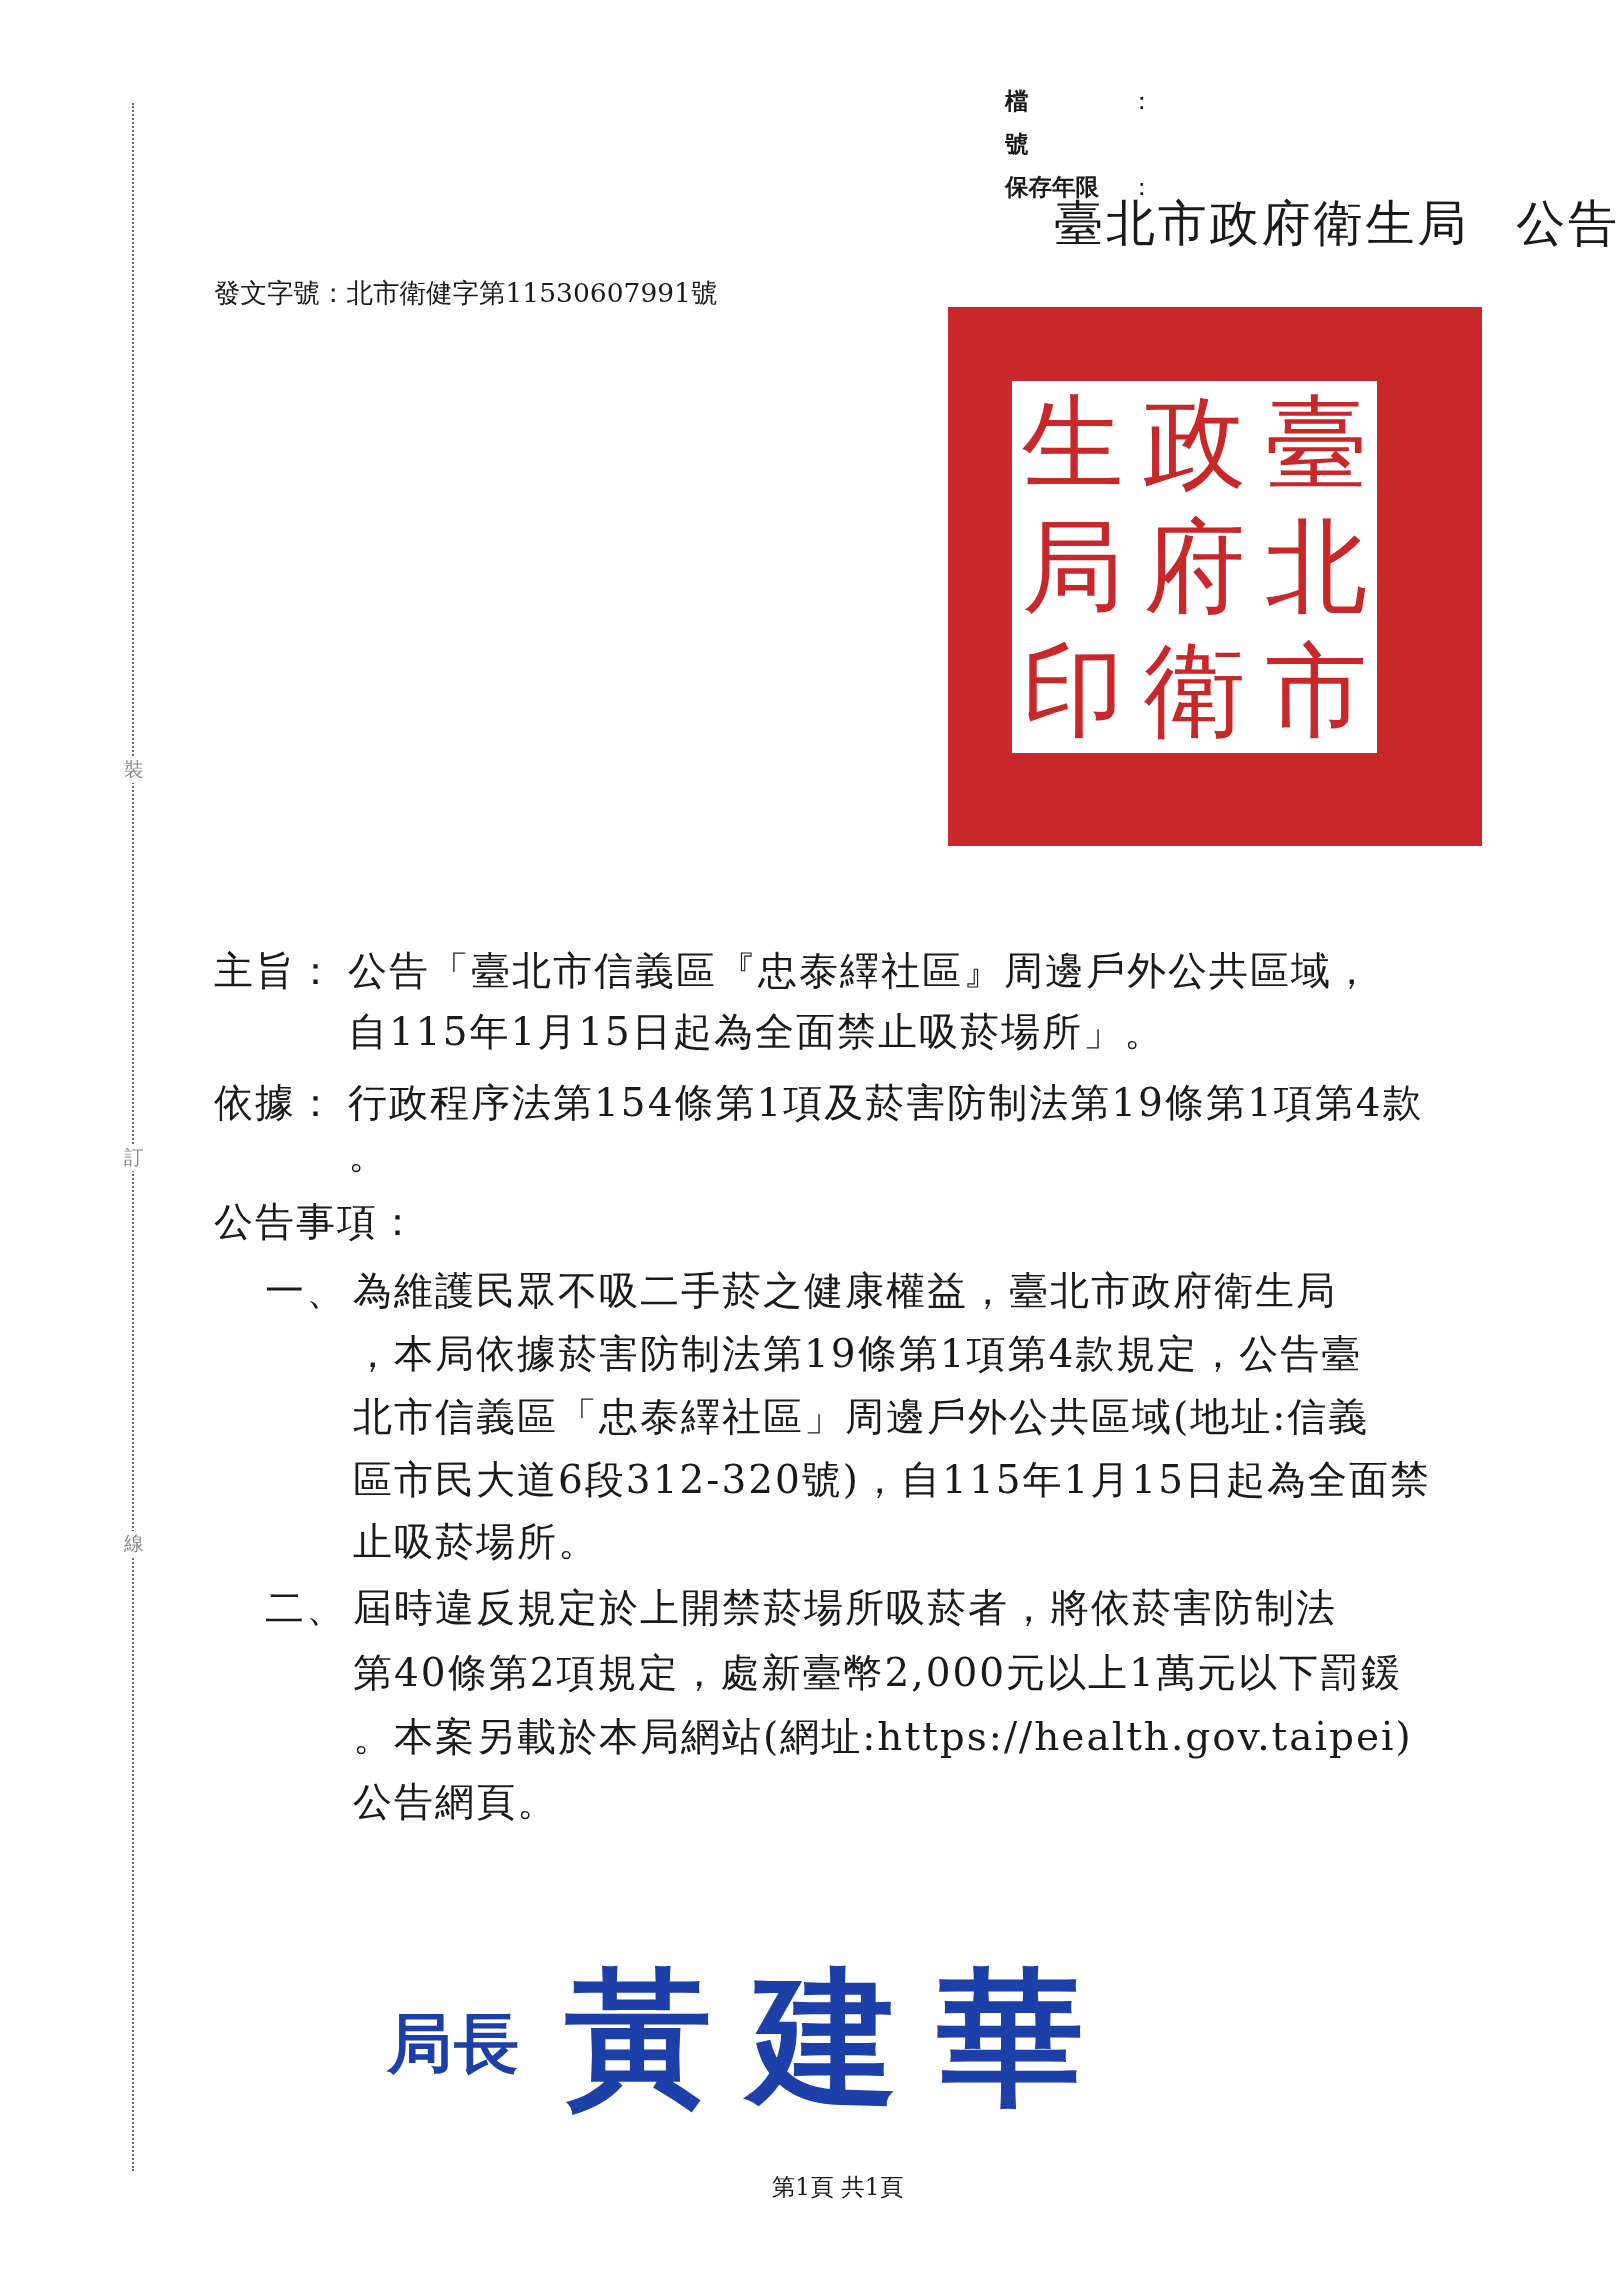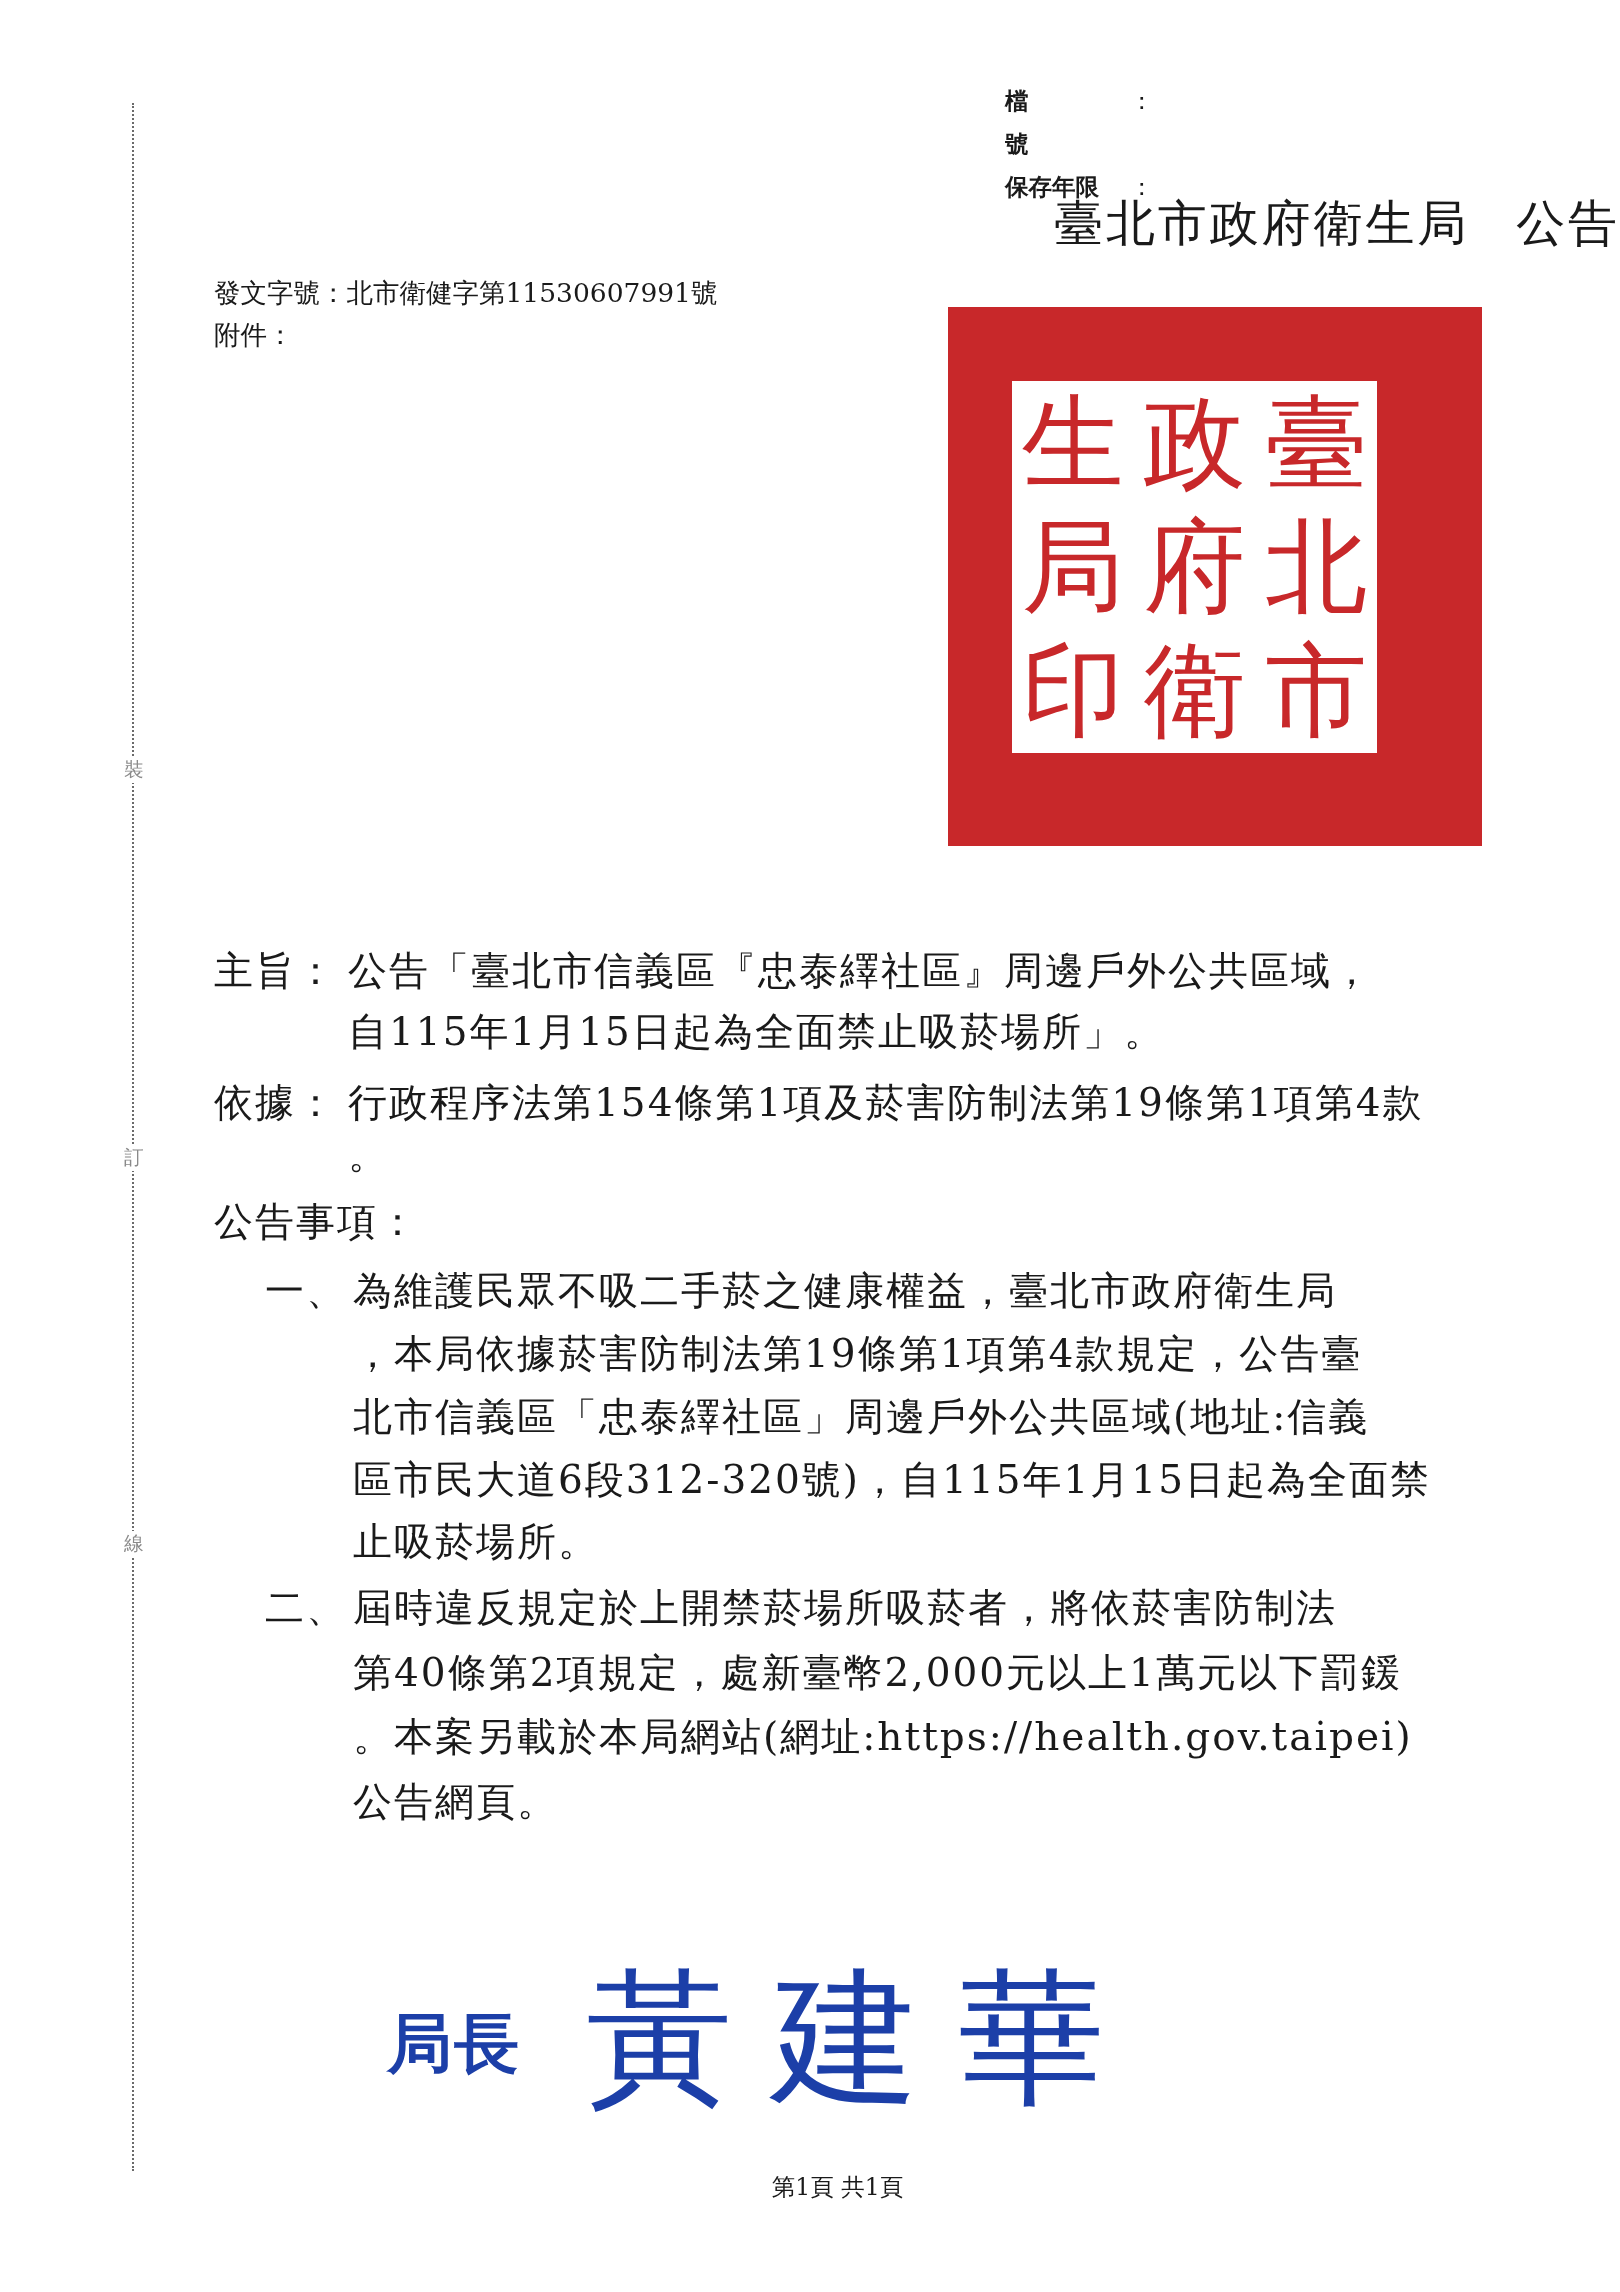--- a/index.html
+++ b/index.html
@@ -56,22 +56,22 @@
   .cont-main { left: 348px; }
   .item-num { left: 265px; }
   .item-cont { left: 353px; }
 
   
   .sig-title {
     position: absolute; left: 387px; top: 2000px; font-size: 65px; color: #1c3fa8;
     font-weight: bold; letter-spacing: 2px;
   }
   .sig-name {
-    position: absolute; left: 586px; top: 1941px; font-size: 147px; color: #1c3fa8;
-    font-weight: normal; letter-spacing: 39px;
+    position: absolute; left: 565px; top: 1941px; font-size: 147px; color: #1c3fa8;
+    font-weight: bold; letter-spacing: 39px;
   }
 
   .footer {
     position: absolute; left: 0; width: 100%; top: 2171px; text-align: center;
     font-size: 23.5px; padding-left: 55px; box-sizing: border-box;
   }
 </style>
 </head>
 <body>
 
@@ -93,23 +93,20 @@
   </div>
 </div>
 
 <div class="title">
   <span>臺北市政府衛生局</span><span class="gap"></span><span>公告</span>
 </div>
 
 <div class="meta">
   <div>
     <span>發文字號：</span><span>北市衛健字第11530607991號</span>
-  </div>
-  <div>
-    <span>附件：</span><span></span>
   </div>
 </div>
 
 <div class="seal">
   <div class="seal-inner">
 
     <div class="seal-char">生</div>
     <div class="seal-char">政</div>
     <div class="seal-char">臺</div>
     <div class="seal-char">局</div>

